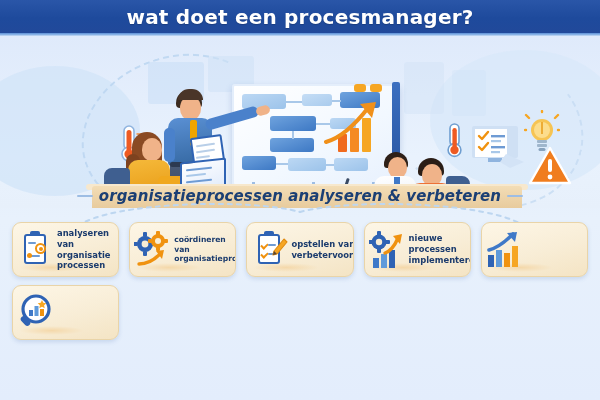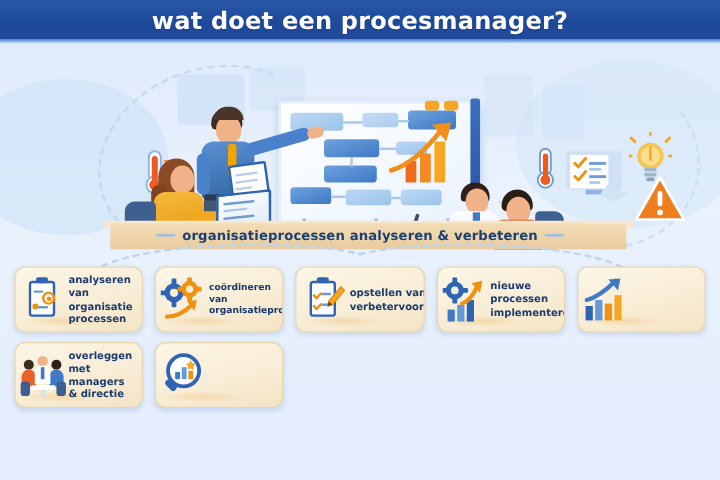--- a/index.html
+++ b/index.html
@@ -71,22 +71,22 @@
   .clip-line{position:absolute;background:#b9cfe8;height:2px;border-radius:1px;}
 
   
   .thermo{position:absolute;}
   .monitor{position:absolute;}
   .bulb{position:absolute;}
   .warn{position:absolute;}
 
   .caption-wrap{position:absolute;left:0;top:186px;width:600px;height:20px;
                 display:flex;align-items:center;justify-content:center;}
-  .caption{font-size:11px;font-weight:bold;color:#1b3f74;
-           font-family:"DejaVu Sans",sans-serif;letter-spacing:.1px;}
+  .caption{font-size:15px;font-weight:bold;color:#1b3f74;
+           font-family:"DejaVu Sans",sans-serif;letter-spacing:.1px;font-style:italic;}
   .cap-dash{display:inline-block;width:16px;height:2px;background:#9dbde4;
             border-radius:1px;vertical-align:middle;margin:0 6px;}
 
   
   .connectors{position:absolute;left:0;top:200px;width:600px;height:28px;}
 
   
   .grid{position:absolute;left:12px;top:222px;width:576px;
         display:grid;grid-template-columns:repeat(5,1fr);gap:8px 10px;}
   .card{position:relative;height:55px;border-radius:9px;
@@ -381,40 +381,20 @@
           <rect x="2" y="24" width="6" height="12" fill="#2f63b4"></rect>
           <rect x="10" y="19" width="6" height="17" fill="#5f9ada"></rect>
           <rect x="18" y="22" width="6" height="14" fill="#f0920f"></rect>
           <rect x="26" y="15" width="6" height="21" fill="#f6a623"></rect>
           <path d="M3 19 C11 17 19 11 27 3" stroke="#3f79c8" stroke-width="3.6" fill="none" stroke-linecap="round"></path>
           <path d="M21 2 L31 1 L29 11 Z" fill="#3f79c8"></path>
         </svg>
       </div>
     </div>
 
-    <div class="card">
-      <div class="card-icon">
-        <svg width="38" height="38" viewBox="0 0 38 38">
-          <circle cx="7" cy="10" r="4.2" fill="#3a2a22"></circle>
-          <path d="M1 28 v-8 a6 6 0 0 1 12 0 v8 Z" fill="#e8622a"></path>
-          <circle cx="30" cy="10" r="4.2" fill="#2e2018"></circle>
-          <path d="M24 28 v-8 a6 6 0 0 1 12 0 v8 Z" fill="#3f79c8"></path>
-          <circle cx="18.5" cy="7" r="4.4" fill="#f0b389"></circle>
-          <path d="M12 26 v-9 a6.5 6.5 0 0 1 13 0 v9 Z" fill="#ffffff"></path>
-          <rect x="17" y="12" width="3" height="10" fill="#3f79c8"></rect>
-          <rect x="9" y="27" width="20" height="4" rx="1" fill="#ffffff"></rect>
-          <rect x="17" y="31" width="4" height="6" fill="#d8e3ef"></rect>
-          <rect x="0" y="24" width="8" height="12" rx="3" fill="#3f5f90"></rect>
-          <rect x="30" y="24" width="8" height="12" rx="3" fill="#3f5f90"></rect>
-        </svg>
-      </div>
-      <div class="card-label">overleggen met
-managers
-&amp; directie</div>
-    </div>
 
     <div class="card">
       <div class="card-icon">
         <svg width="38" height="38" viewBox="0 0 38 38">
           <circle cx="19" cy="15" r="13" fill="#ffffff" stroke="#2f63b4" stroke-width="3.2"></circle>
           <rect x="12" y="16" width="4" height="6" fill="#3f79c8"></rect>
           <rect x="17.5" y="12" width="4" height="10" fill="#5f9ada"></rect>
           <rect x="23" y="15" width="4" height="7" fill="#f0920f"></rect>
           <path d="M25 6 l1.3 2.8 l3 .4 l-2.2 2.1 .6 3 -2.7-1.5 -2.7 1.5 .6-3 -2.2-2.1 3-.4 Z" fill="#f6a623"></path>
           <rect x="3" y="24" width="11" height="6" rx="3" fill="#2f63b4" transform="rotate(45 8.5 27)"></rect>

